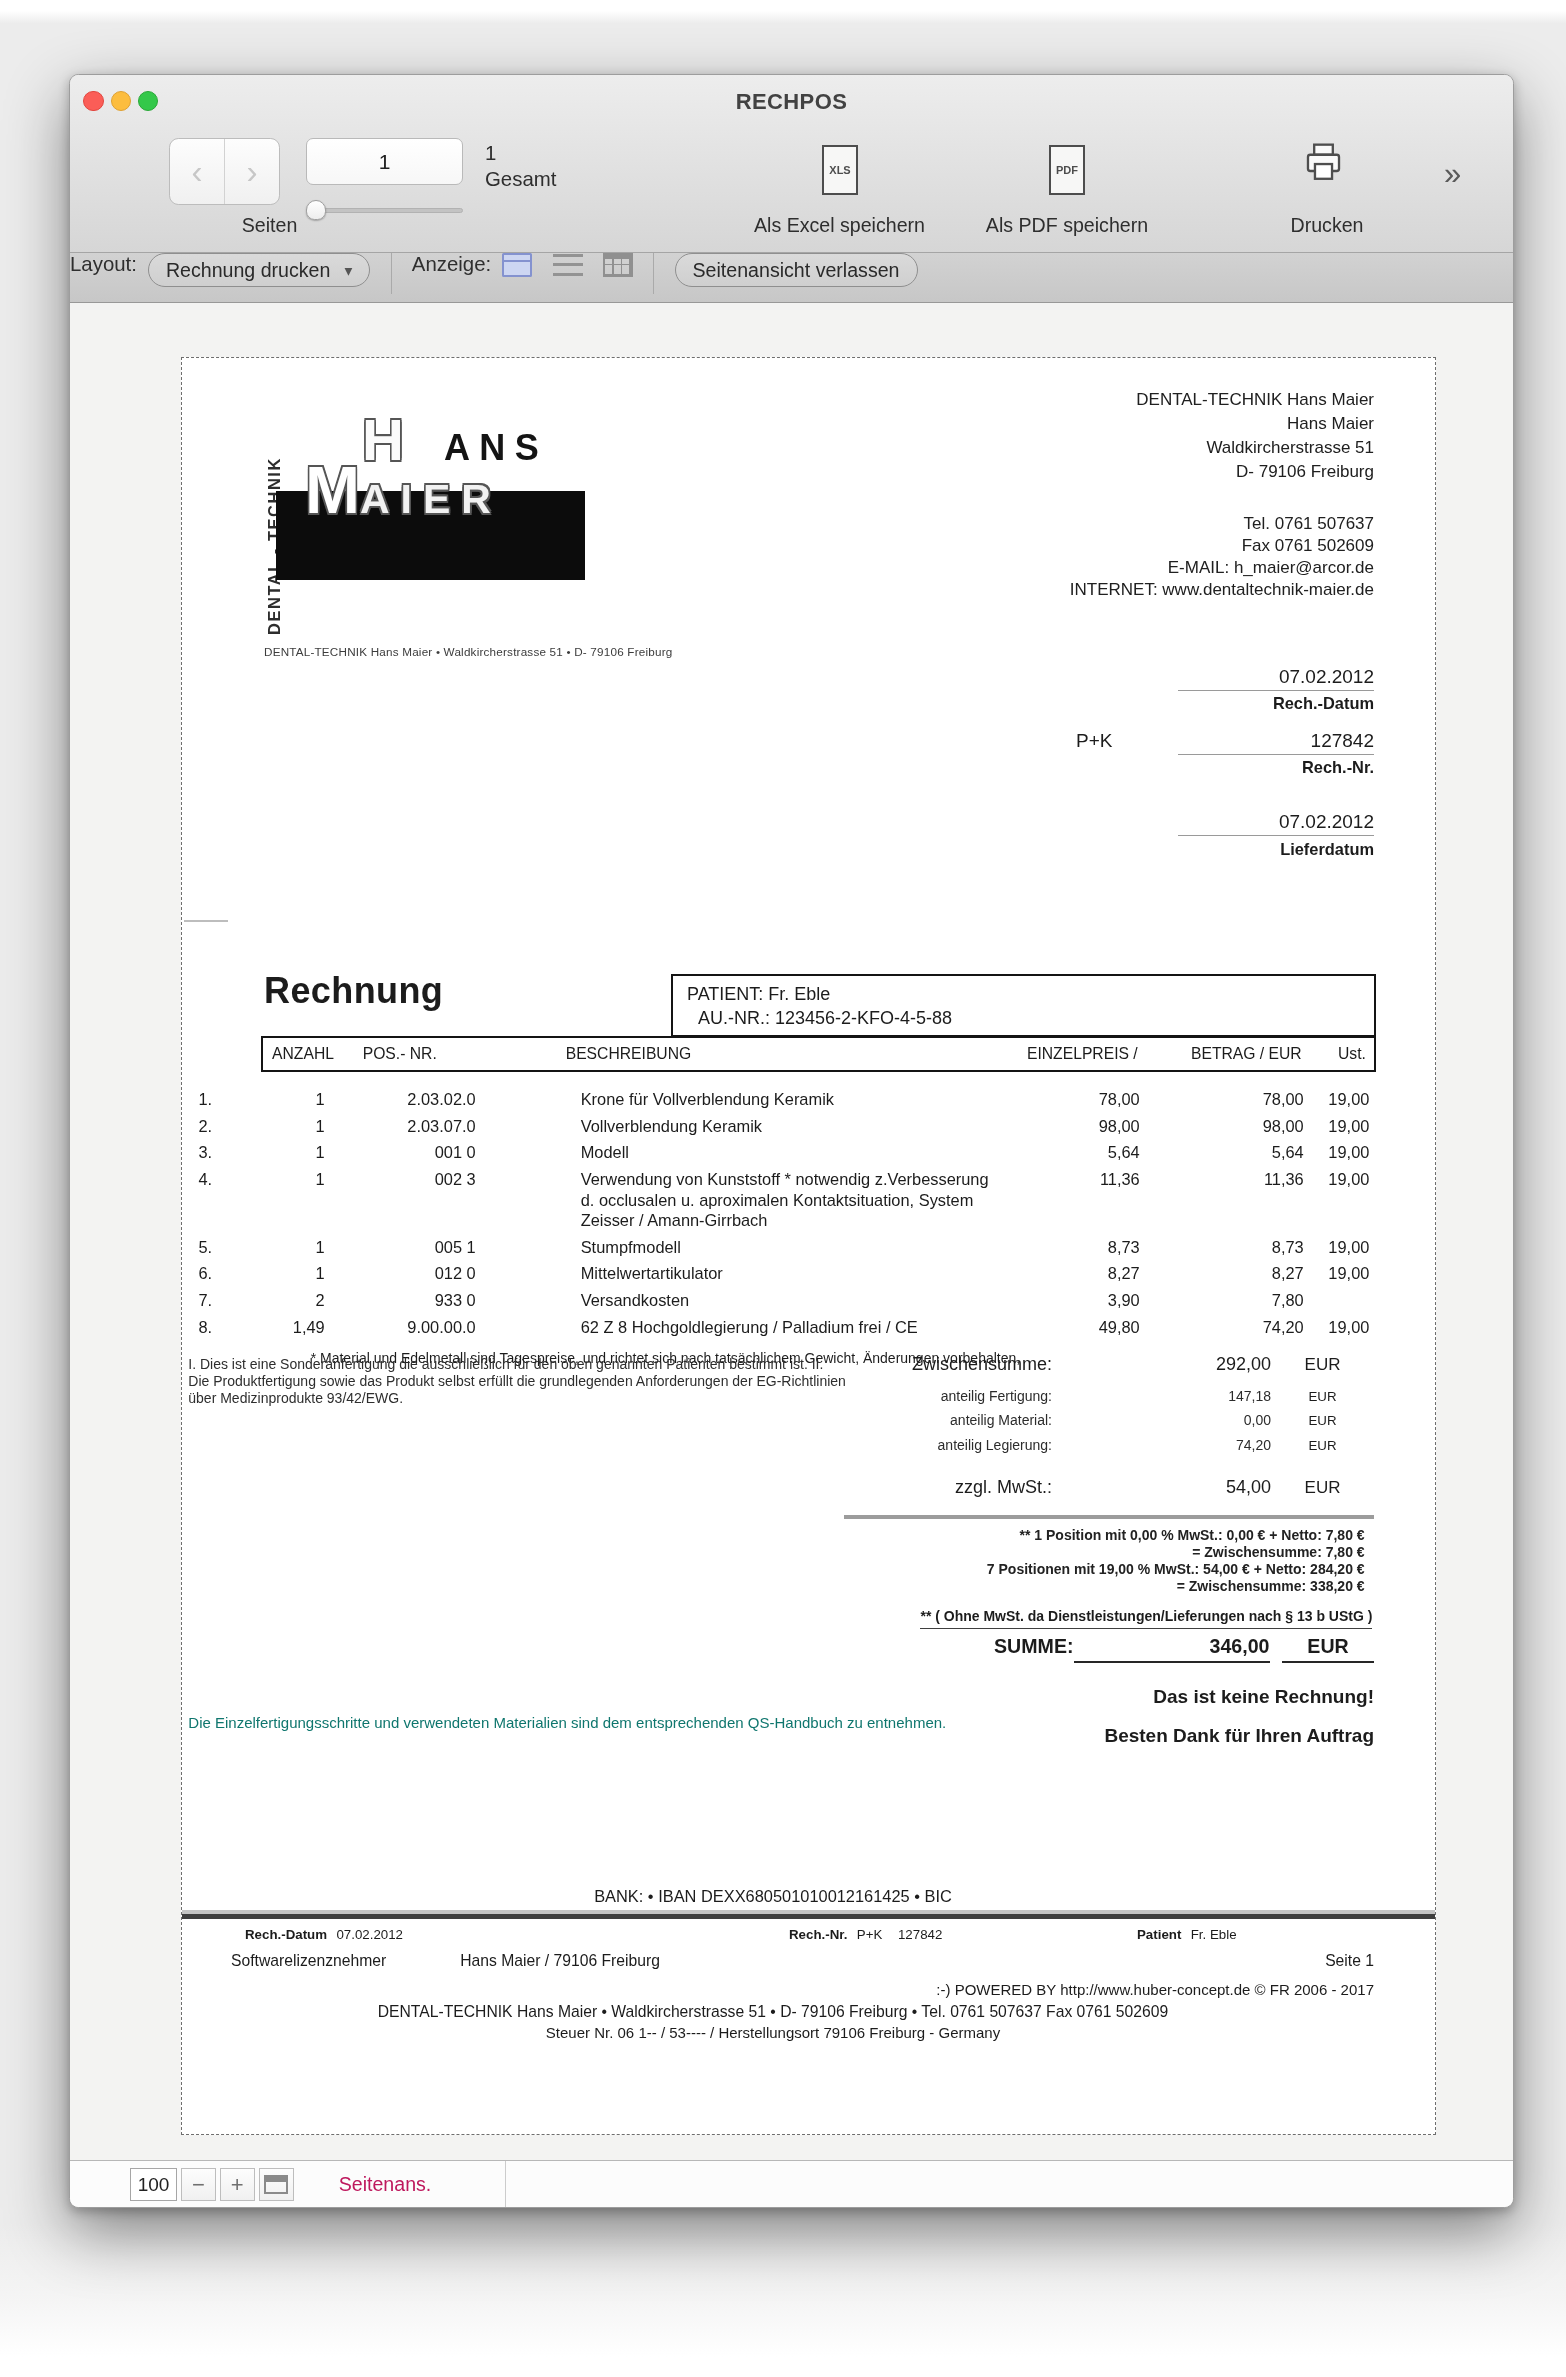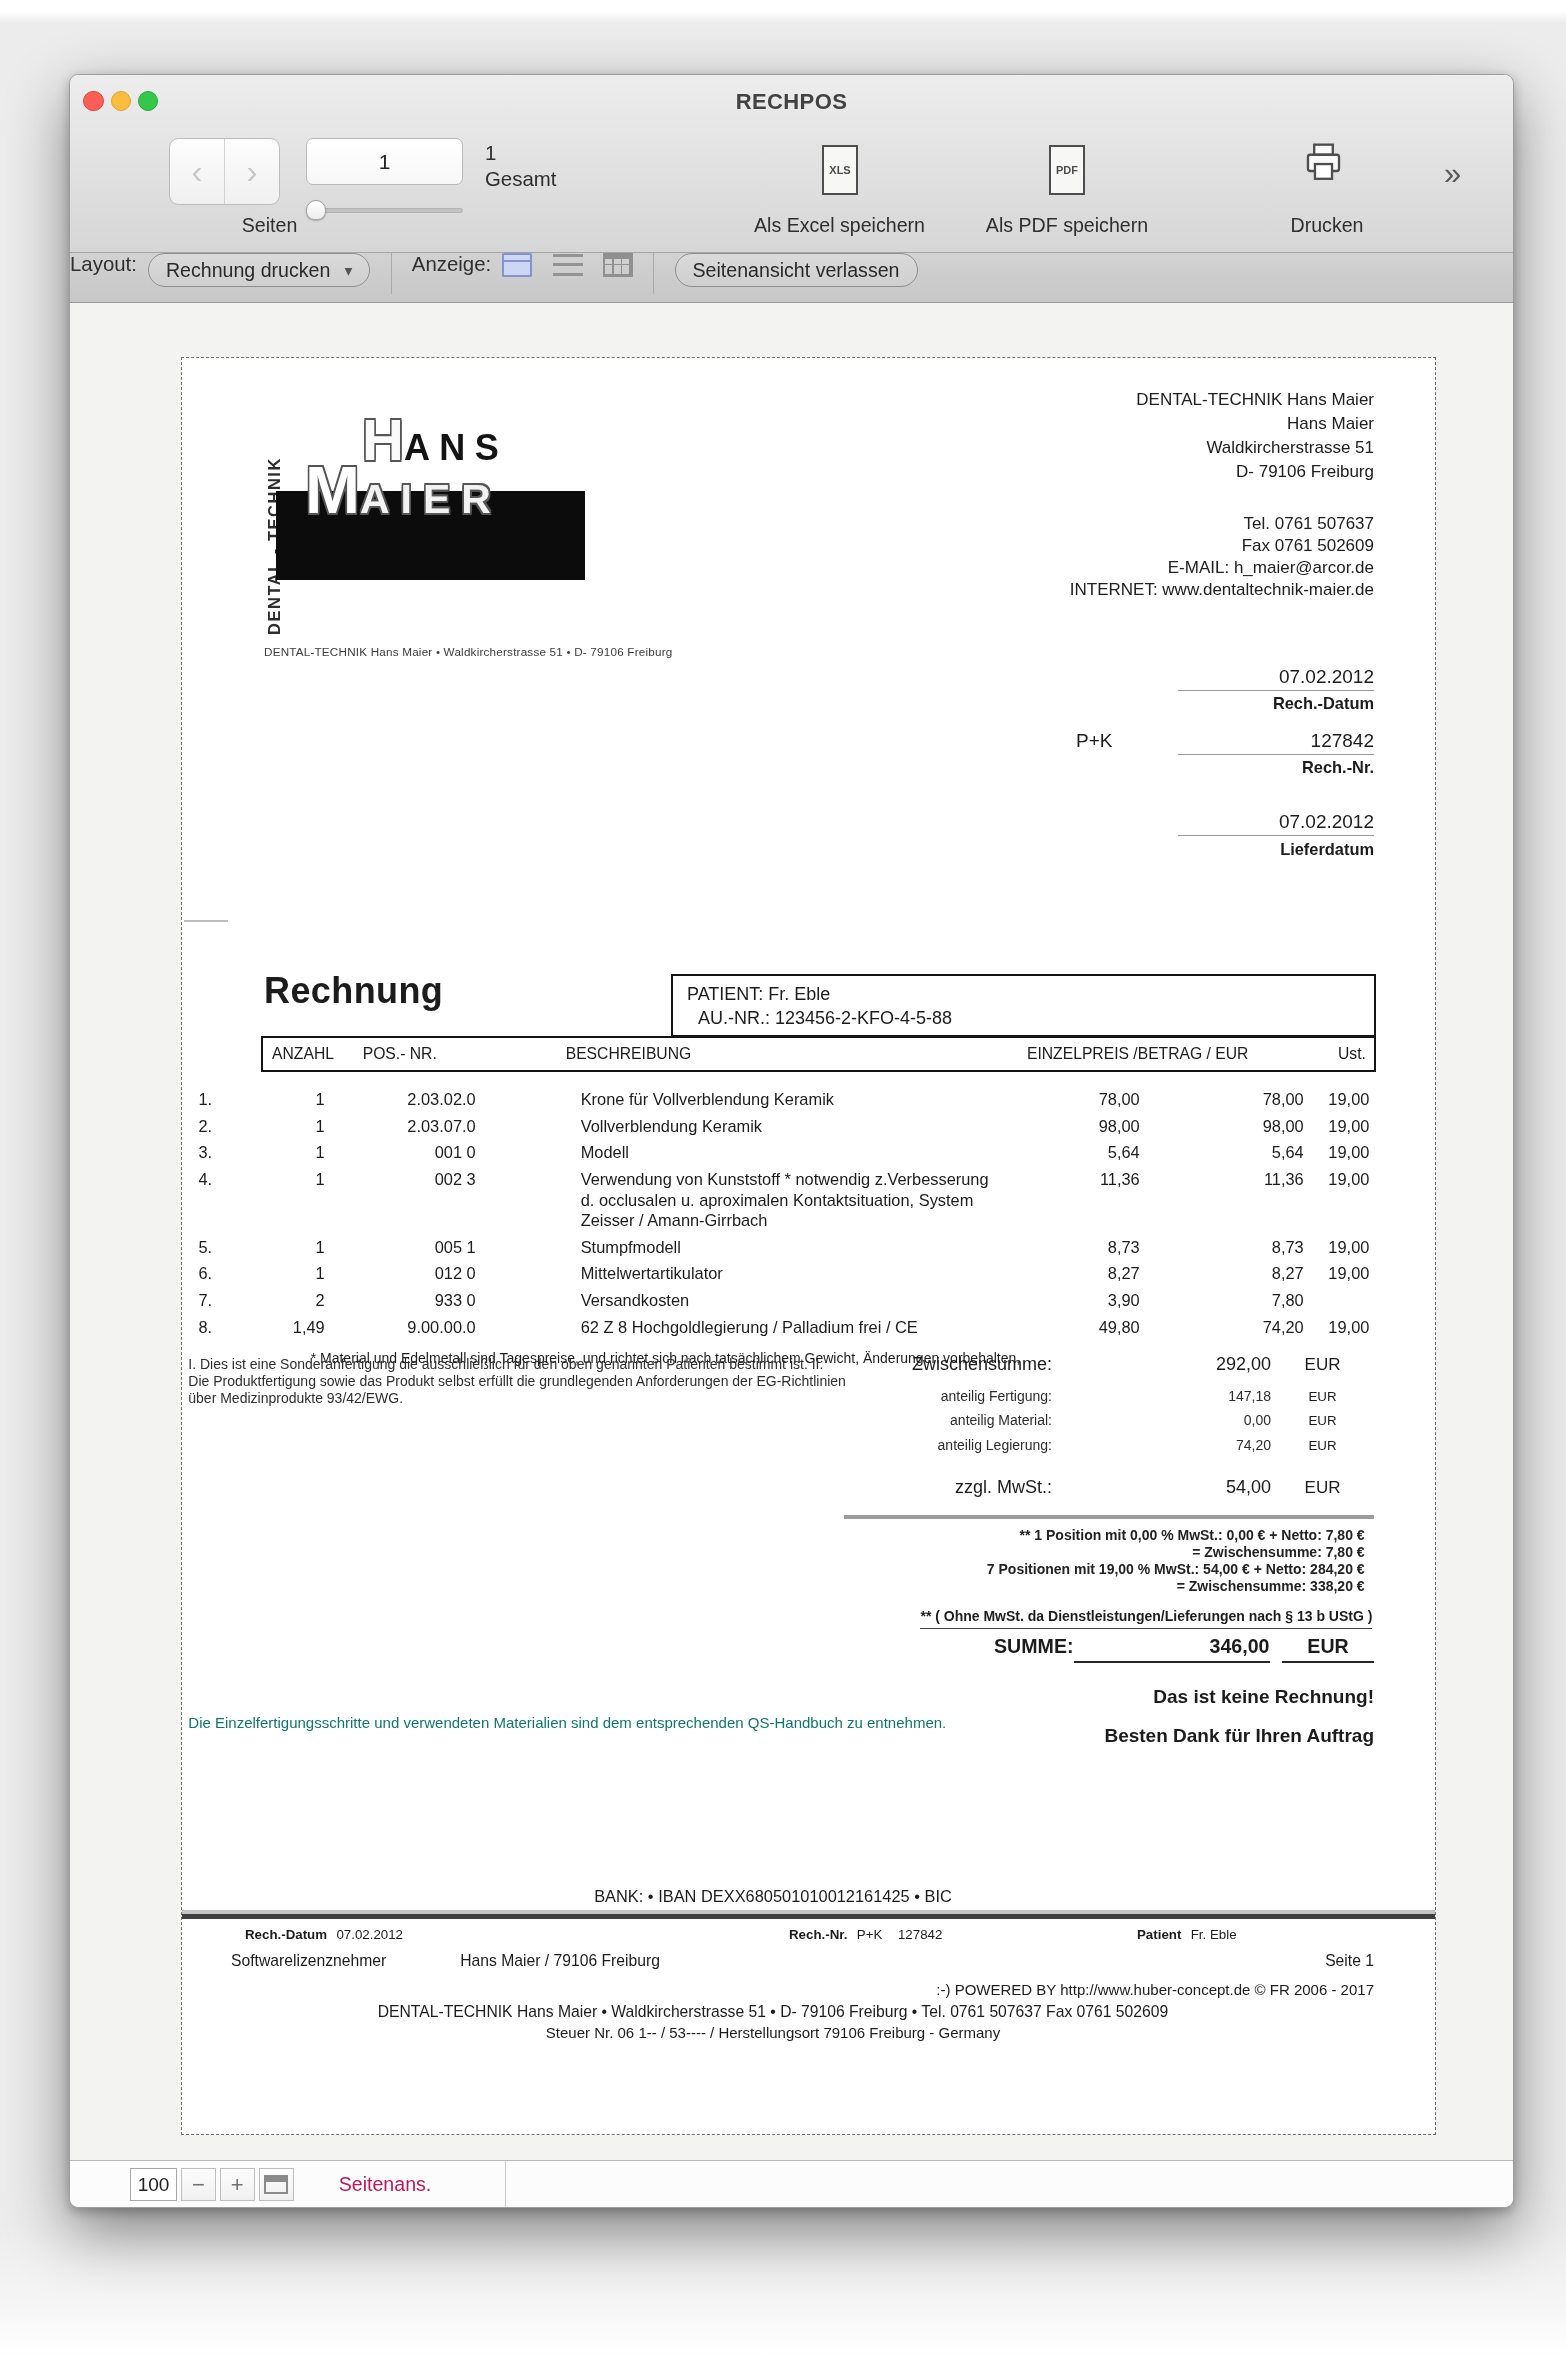--- a/index.html
+++ b/index.html
@@ -88,21 +88,21 @@
   .fold-mark { position:absolute; left:1.6px; top:562px; width:44px; height:2.3px; background:#bdbdbd; }
 
   
   .logo { position:absolute; left:78px; top:33px; width:376px; height:258px; }
   .logo-vert { position:absolute; left:4.7px; top:9.4px; height:235px; writing-mode:vertical-rl; transform:rotate(180deg);
                font-size:16.4px; font-weight:bold; letter-spacing:1.6px; color:#2d2d2d; white-space:nowrap; }
   .logo-black { position:absolute; left:15.7px; top:100px; width:309px; height:89px; background:#0c0c0c; }
   .ol { text-shadow:-1.6px -1.6px 0 #555,1.6px -1.6px 0 #555,-1.6px 1.6px 0 #555,1.6px 1.6px 0 #555,-1.6px 0 0 #555,1.6px 0 0 #555,0 -1.6px 0 #555,0 1.6px 0 #555; }
   .logo-hans { position:absolute; left:102px; top:20.4px; font-weight:bold; line-height:1; white-space:nowrap; }
   .logo-hans .ini { font-size:58px; color:#fbfbfb; }
-  .logo-hans .rest { font-size:36px; color:#141414; letter-spacing:9.4px; }
+  .logo-hans .rest { font-size:36px; color:#141414; letter-spacing:9.4px;margin-left:40px; }
   .logo-maier { position:absolute; left:45px; top:66px; font-weight:bold; line-height:1; white-space:nowrap; }
   .logo-maier .ini { font-size:66px; color:#ffffff; }
   .logo-maier .rest { font-size:41px; color:#f2f2f2; letter-spacing:11px; }
 
   .addr-right { position:absolute; right:61px; top:30px; text-align:right; font-size:17px; line-height:24px; color:#202020; }
   .addr-right .contact { margin-top:29px; line-height:22px; }
 
   .sender-line { position:absolute; left:82px; top:287px; font-size:11.7px; color:#3c3c3c; letter-spacing:0.2px; }
 
   .recipient { position:absolute; left:82px; top:313px; font-size:19px; line-height:25px; }
@@ -116,21 +116,21 @@
   .meta-row.delivery { margin-top:34px; }
 
   .doc-title { position:absolute; left:82px; top:612px; font-size:36px; font-weight:bold; letter-spacing:0.4px; }
   .patient-box { position:absolute; left:489px; top:616px; width:705px; height:63px; border:2.3px solid #141414;
                  padding:5.5px 0 0 14px; font-size:18px; line-height:24px; }
   .patient-box .row2 { padding-left:11px; }
 
   .invtable { position:absolute; left:11.7px; top:678px; width:1182px; }
   .thead { margin-left:67px; border:2.3px solid #141414; height:36px; display:flex; align-items:center; font-size:15.7px; }
   .th-qty { width:100px; padding-left:9.4px; } .th-pos { width:137px; } .th-desc { flex:1; padding-left:66px; }
-  .th-unit { width:117px; text-align:right; } .th-amt { width:164px; } .th-tax { width:72px; text-align:right; padding-right:7.8px; }
+  .th-unit { width:117px; text-align:right; } .th-amt { width:164px; text-align:right; } .th-tax { width:72px; text-align:right; padding-right:7.8px; }
   .tbody { margin-top:17px; }
   .trow { display:flex; font-size:16.4px; line-height:20.4px; margin-bottom:6.3px; }
   .c-num { width:67px; padding-left:4.7px; } .c-qty { width:78px; text-align:right; padding-right:14px; }
   .c-pos { width:137px; text-align:right; } .c-desc { flex:1; padding-left:105px; padding-right:17px; }
   .c-unit { width:117px; text-align:right; } .c-amt { width:164px; text-align:right; }
   .c-tax { width:72px; text-align:right; padding-right:6.3px; }
   .footnote { margin-top:12.5px; margin-left:117px; font-size:14px; }
 
   .note-left { position:absolute; left:6.3px; top:998px; width:658px; font-size:14px; line-height:17px; color:#2e2e2e; }
 

